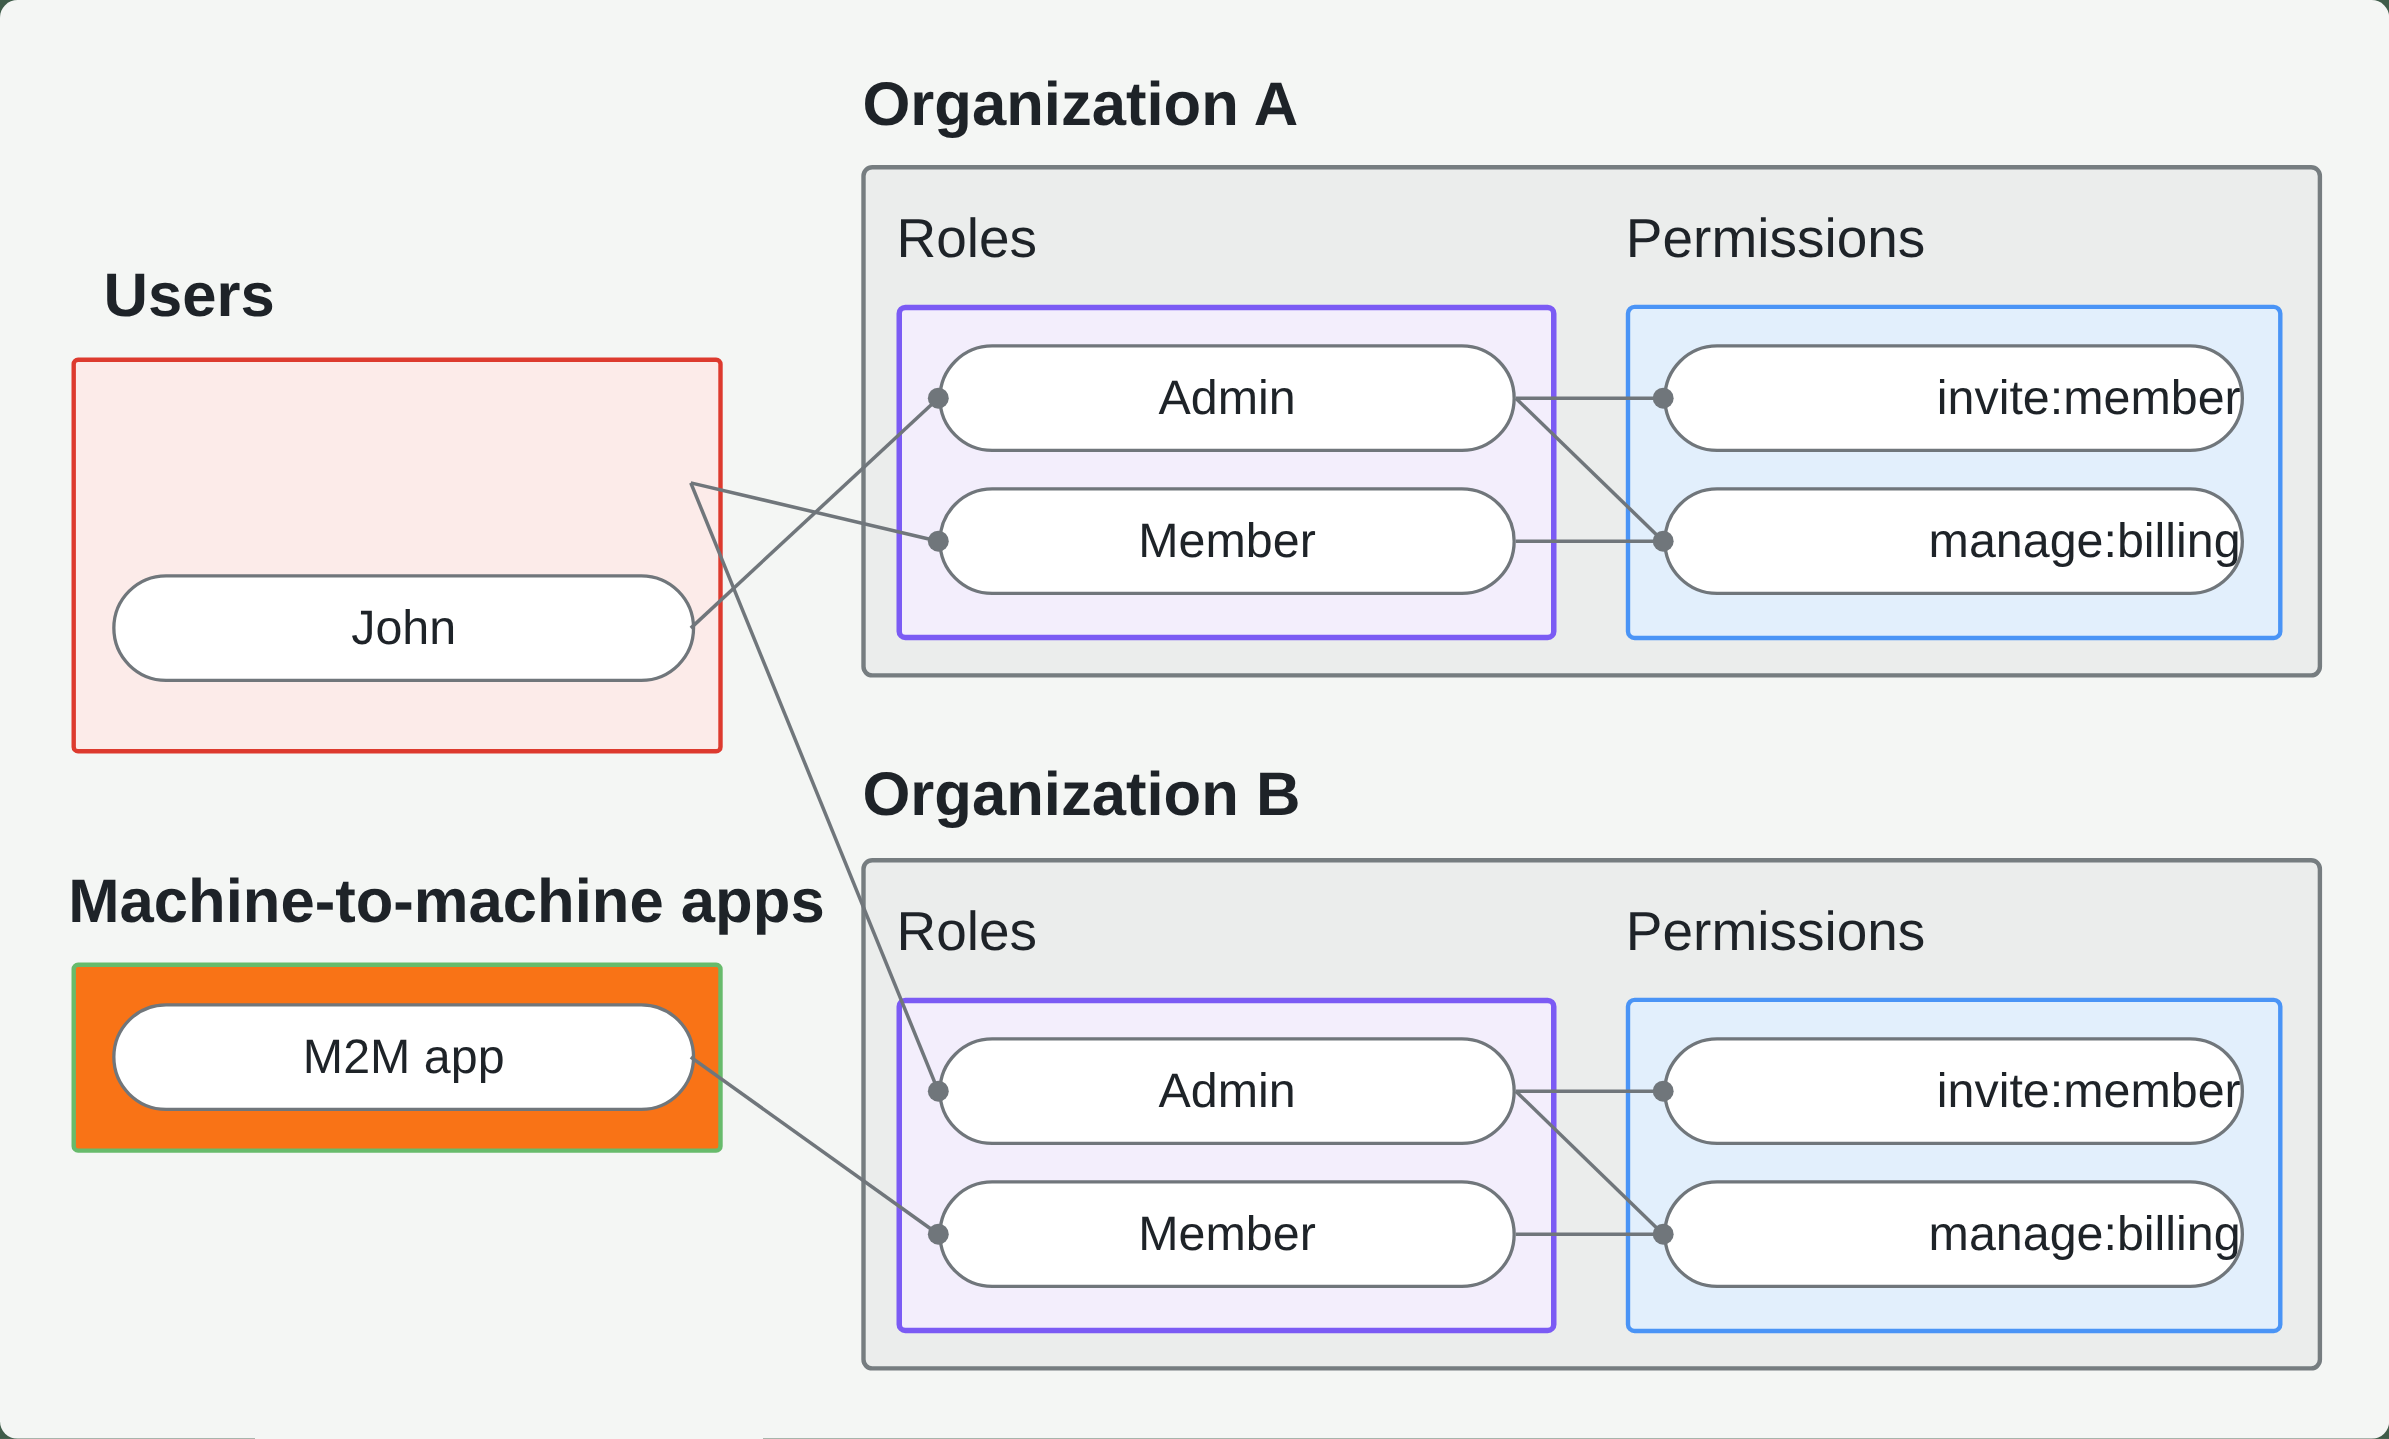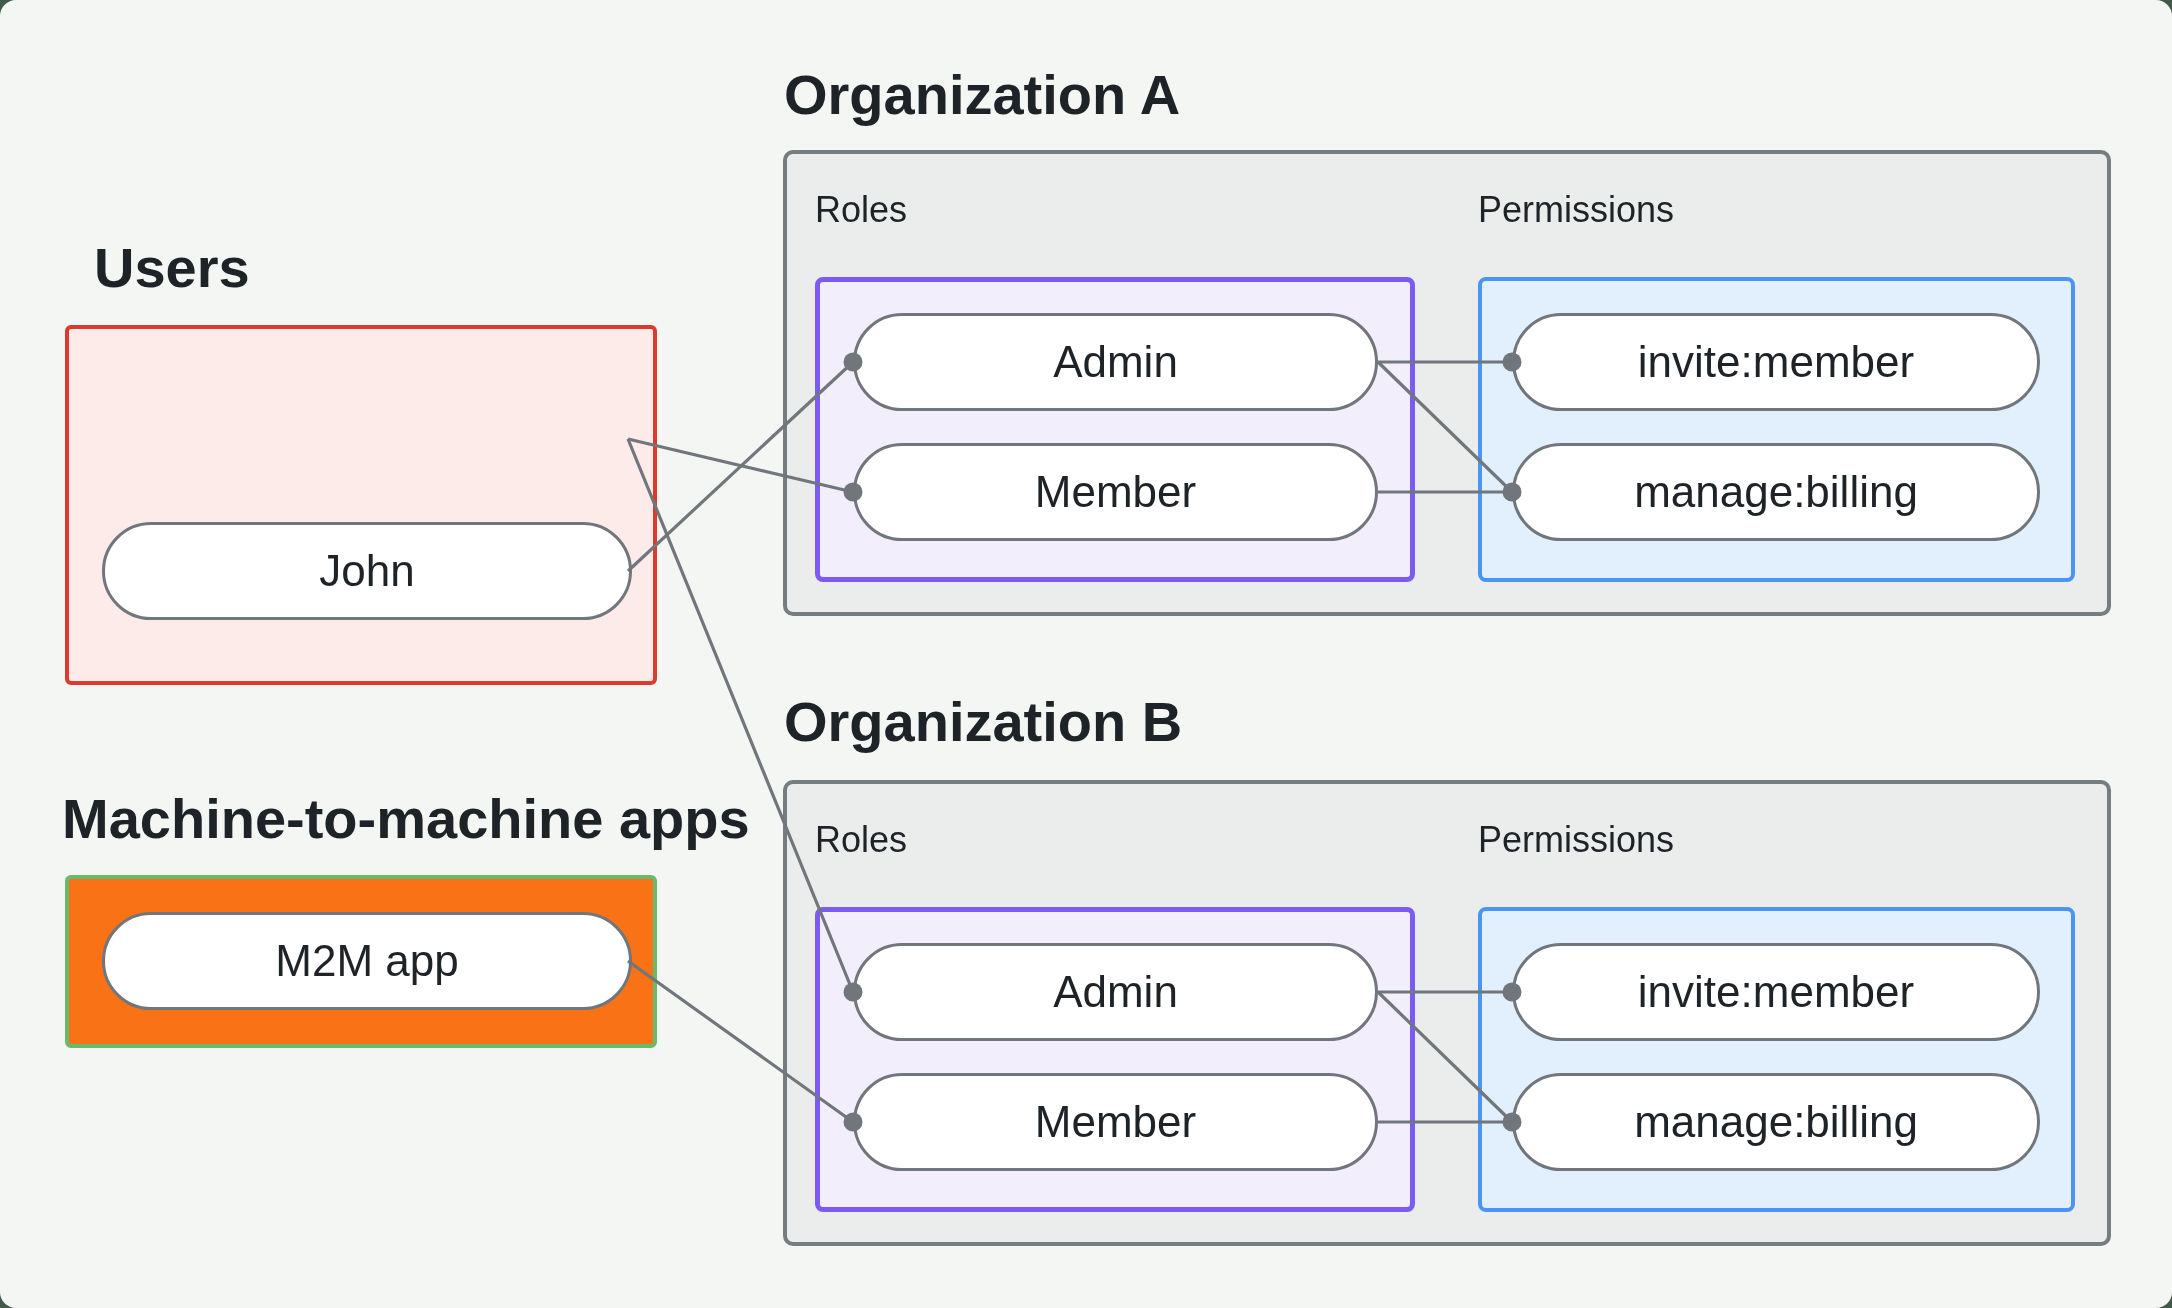--- a/index.html
+++ b/index.html
@@ -19,21 +19,21 @@
   .group-label {
     position: absolute;
     font-size: 56px;
     font-weight: 700;
     color: #1e2328;
     line-height: 1;
     white-space: nowrap;
   }
   .section-label {
     position: absolute;
-    font-size: 36px;
+    font-size: 50px;
     font-weight: 500;
     color: #1e2328;
     line-height: 1;
     white-space: nowrap;
   }
   .container-box {
     position: absolute;
     box-sizing: border-box;
   }
   .users-box {
@@ -80,21 +80,21 @@
     display: flex;
     align-items: center;
     justify-content: center;
     font-size: 44px;
     font-weight: 400;
     color: #1e2328;
     white-space: nowrap;
   }
   .pill.left-col  { left: 98px;  width: 530px; }
   .pill.role-col  { left: 853px; width: 525px; }
-  .pill.perm-col  { left: 1512px; width: 528px; }
+  .pill.perm-col  { left: 1512px; width: 528px; justify-content: flex-end; }
   #wires {
     position: absolute;
     left: 0; top: 0;
     width: 2172px;
     height: 1308px;
     pointer-events: none;
   }
 </style>
 </head>
 <body>

